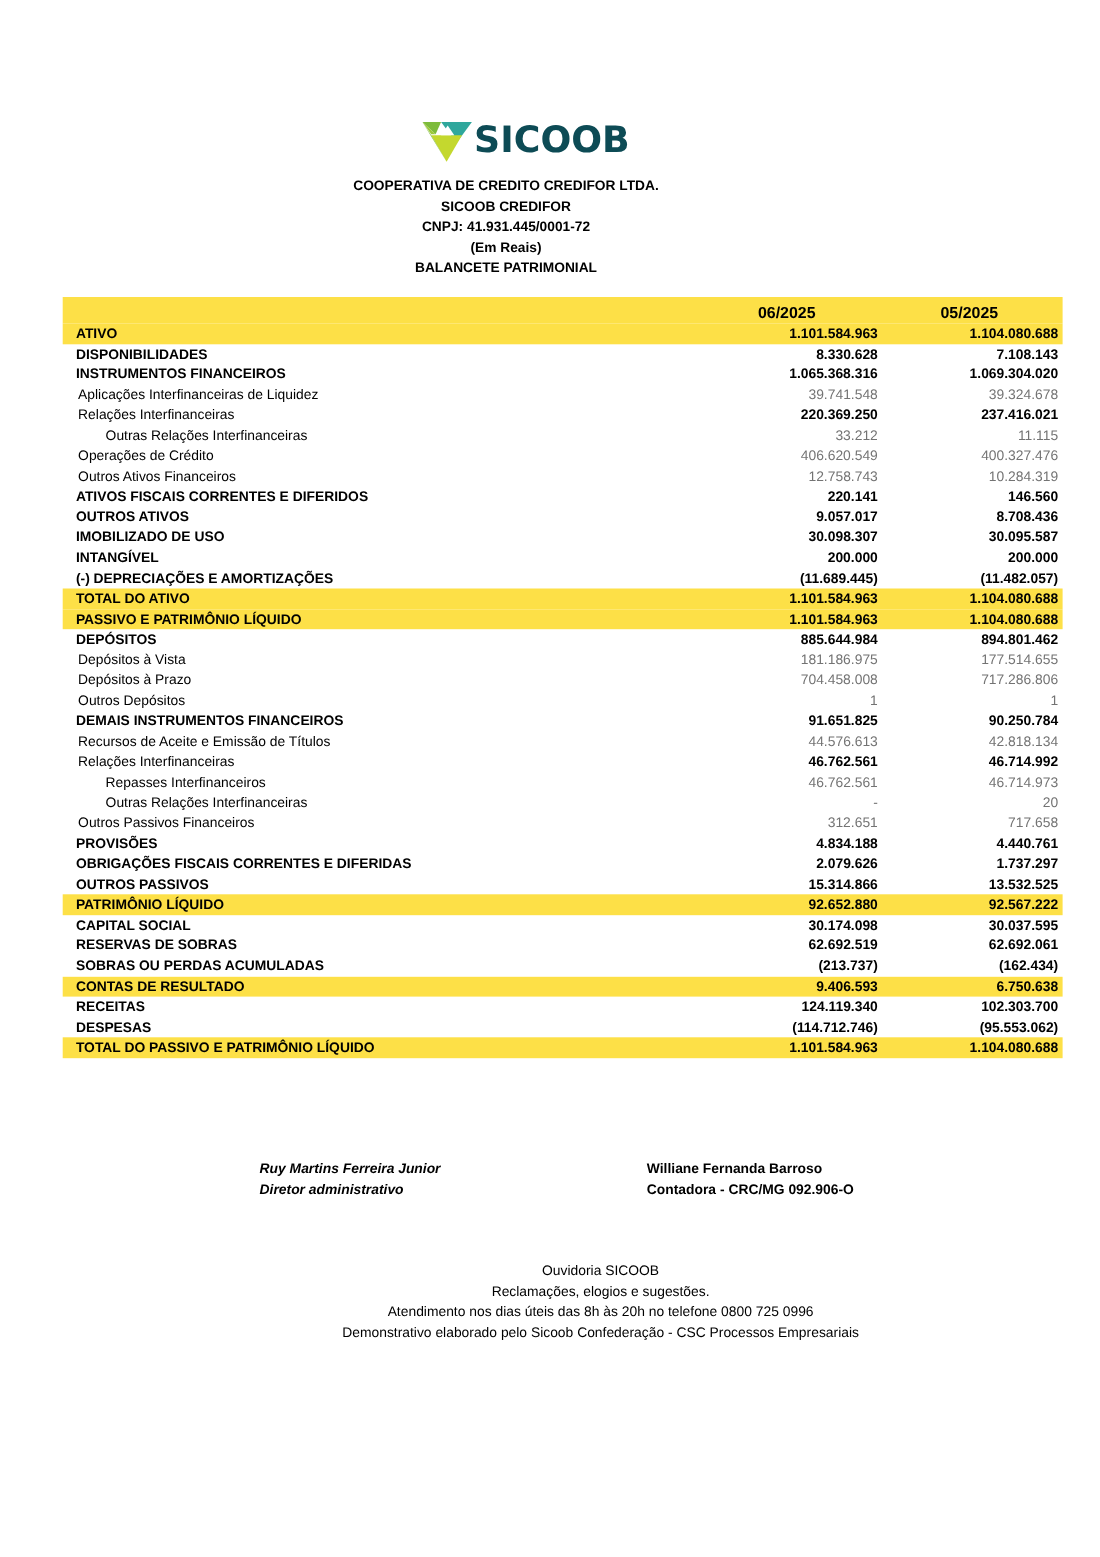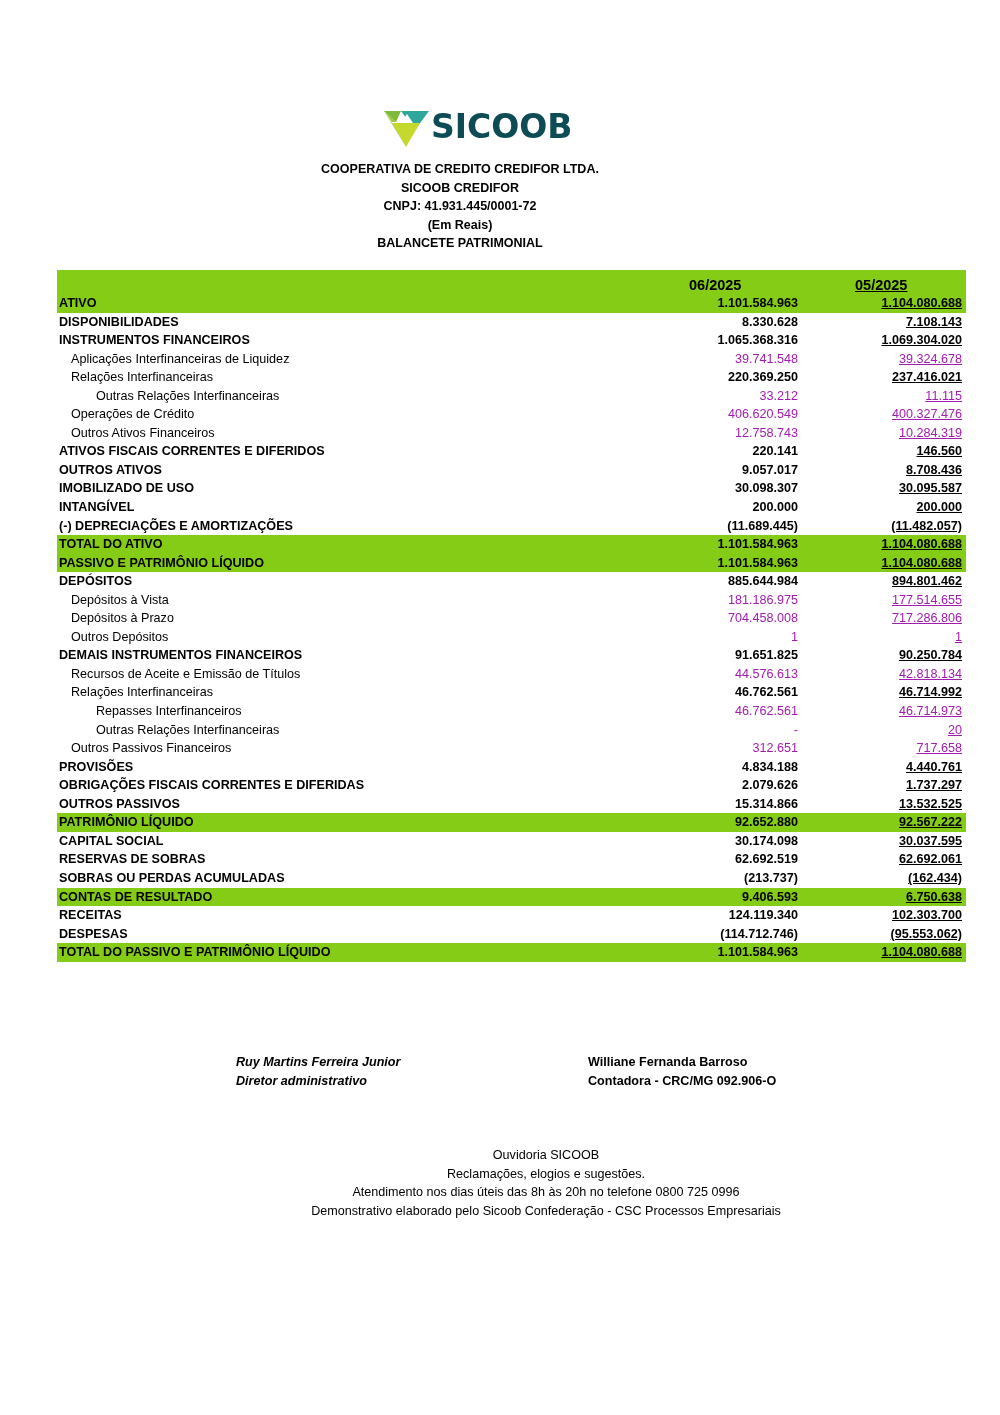--- a/index.html
+++ b/index.html
@@ -4,32 +4,32 @@
 <style>
   html, body { margin: 0; padding: 0; background: #ffffff; }
   body { width: 1000px; height: 1415px; position: relative; font-family: "Liberation Sans", sans-serif; color: #000; }
   .logo { position: absolute; left: 384px; top: 110px; width: 190px; height: 40px; }
   .logo svg { display: block; }
   .logo-text { position: absolute; left: 47px; top: -3px; font-family: "DejaVu Sans", sans-serif; font-weight: bold; font-size: 33px; color: #0d4b55; letter-spacing: 0px; }
   .header { position: absolute; left: 0; width: 920px; top: 160px; text-align: center; font-weight: bold; font-size: 12.5px; line-height: 18.6px; }
   .header div { height: 18.6px; }
   .table { position: absolute; left: 57px; top: 270px; width: 909px; font-size: 12.6px; }
   .row { position: relative; height: 18.56px; line-height: 18.56px; white-space: nowrap; }
-  .row.shade { background: #84cc16; }
+  .row.shade { background: #fde047; }
   .row.head { height: 24px; line-height: 24px; }
   .row.head .v1, .row.head .v2 { font-size: 14.5px; font-weight: bold; top: 3px; }
-  .lbl { position: absolute; left: 2px; }
+  .lbl { position: absolute; left: 12px; }
   .lbl.i1 { left: 14px; }
   .lbl.i2 { left: 39px; }
   .v1 { position: absolute; right: 168px; text-align: right; }
-  .v2 { position: absolute; right: 4px; text-align: right; text-decoration: underline; }
+  .v2 { position: absolute; right: 4px; text-align: right; }
   .row.head .v1 { right: auto; left: 632px; }
   .row.head .v2 { right: auto; left: 798px; }
   .b { font-weight: bold; }
-  .n { color: #a21caf; }
+  .n { color: #737373; }
   .sig { position: absolute; top: 1053px; font-weight: bold; font-size: 12.6px; line-height: 19px; }
   .footer { position: absolute; left: 0; width: 1092px; top: 1146px; text-align: center; font-size: 12.6px; line-height: 18.6px; }
 </style>
 </head>
 <body>
 
 <div class="logo">
   <svg width="46" height="38" viewBox="0 0 46 38">
     <polygon points="0,1 17,1 12,12" fill="#7dbb3b"></polygon>
     <polygon points="17,1 45,1 31,20" fill="#2fa79c"></polygon>

